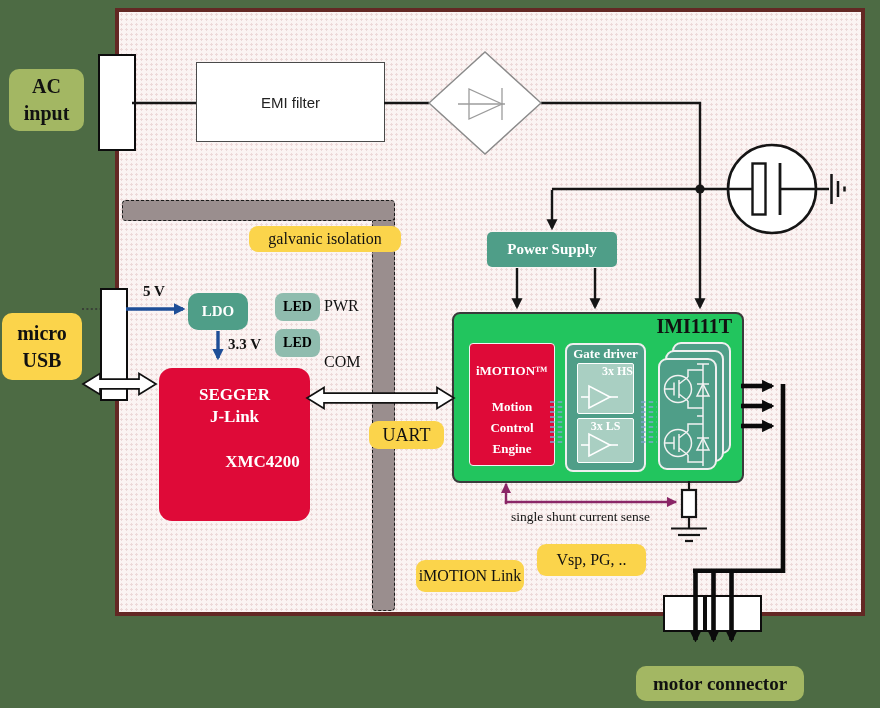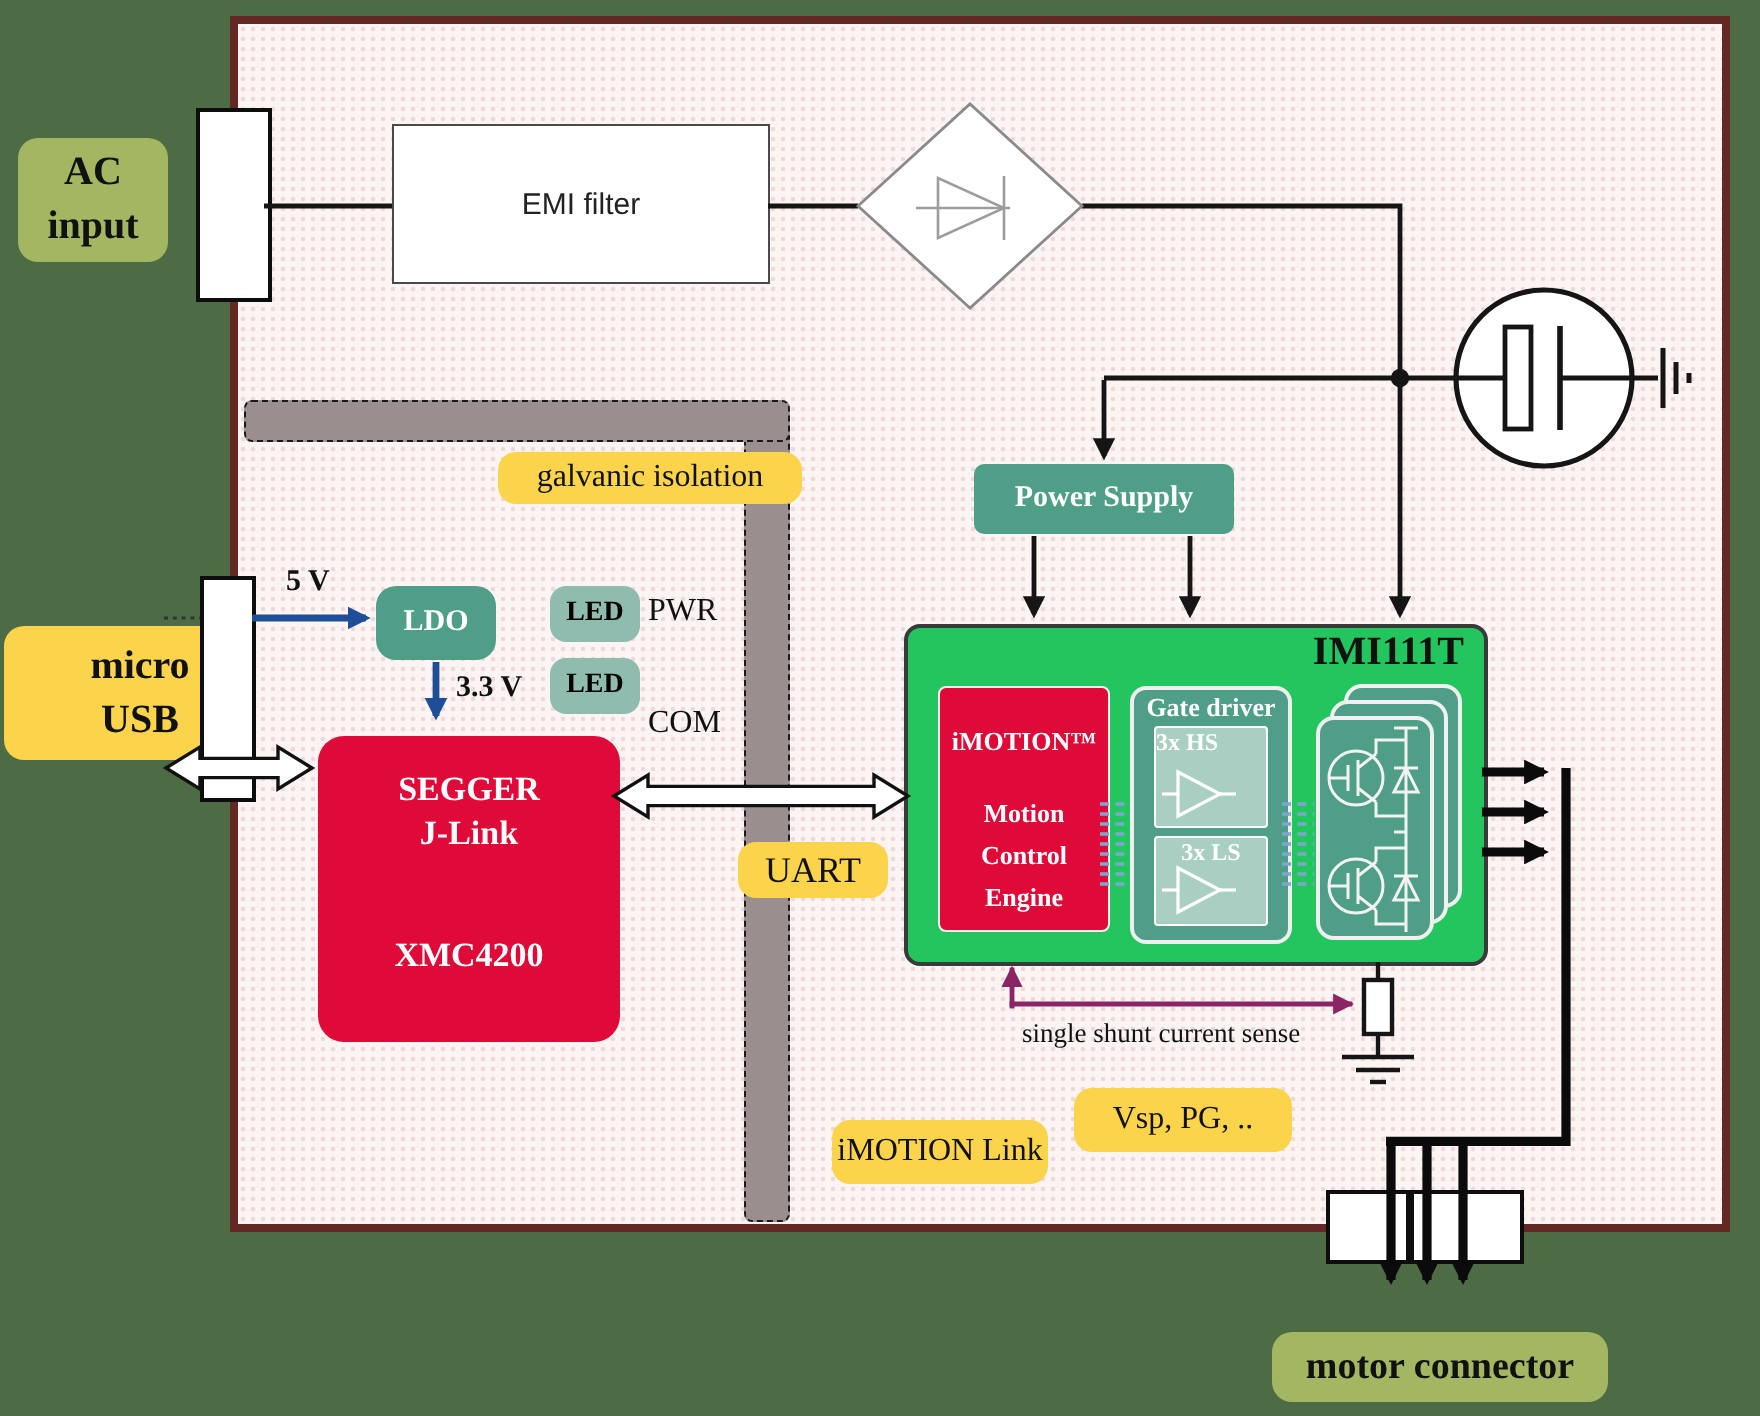--- a/index.html
+++ b/index.html
@@ -34,61 +34,61 @@
 
   <div class="abs board"></div>
 
   <div class="abs graybar" style="left:372px;top:204px;width:21px;height:405px;"></div>
   <div class="abs graybar" style="left:122px;top:200px;width:271px;height:19px;"></div>
   <div class="abs lbl-yellow" style="left:249px;top:226px;width:152px;height:26px;font-size:16px;">galvanic isolation</div>
 
   <div class="abs lbl-olive" style="left:9px;top:69px;width:75px;height:62px;font-size:20px;">AC input</div>
   <div class="abs connector" style="left:98px;top:54px;width:34px;height:93px;"></div>
 
-  <div class="abs lbl-olive" style="left:2px;top:313px;width:80px;height:67px;font-size:20px;background:#FBD44B;padding-left:28px;">micro USB</div>
+  <div class="abs lbl-olive" style="left:2px;top:313px;width:80px;height:67px;font-size:20px;background:#FBD44B;">micro USB</div>
   <div class="abs connector" style="left:100px;top:288px;width:24px;height:109px;"></div>
 
   <div class="abs whitebox" style="left:196px;top:62px;width:187px;height:78px;font-size:15px;">EMI filter</div>
 
   <div class="abs teal" style="left:487px;top:232px;width:130px;height:35px;border-radius:5px;font-size:15px;">Power Supply</div>
 
   <div class="abs teal" style="left:188px;top:293px;width:60px;height:37px;border-radius:10px;font-size:15px;">LDO</div>
   <div class="abs" style="left:143px;top:283px;font-size:15px;font-weight:bold;">5 V</div>
   <div class="abs" style="left:228px;top:336px;font-size:15px;font-weight:bold;">3.3 V</div>
 
   <div class="abs ledbox" style="left:275px;top:293px;width:45px;height:28px;font-size:14px;">LED</div>
   <div class="abs" style="left:324px;top:297px;font-size:16px;">PWR</div>
   <div class="abs ledbox" style="left:275px;top:329px;width:45px;height:28px;font-size:14px;">LED</div>
   <div class="abs" style="left:324px;top:333px;font-size:16px;margin-top:20px;">COM</div>
 
   <div class="abs redbox" style="left:159px;top:368px;width:151px;height:153px;border-radius:13px;font-size:17px;">
     <div class="abs" style="left:0;top:16px;width:100%;line-height:22px;">
       <div>SEGGER</div>
       <div>J-Link</div>
     </div>
-    <div class="abs" style="left:0;top:100px;width:100%;">XMC4200</div>
+    <div class="abs" style="left:0;top:84px;width:100%;padding-left:28px;">XMC4200</div>
   </div>
 
   <div class="abs lbl-yellow" style="left:369px;top:421px;width:75px;height:28px;font-size:18px;">UART</div>
 
   <div class="abs imibox" style="left:452px;top:312px;width:288px;height:167px;">
     <div class="abs" style="right:10px;top:1px;font-size:20px;font-weight:bold;">IMI111T</div>
 
     <div class="abs redbox" style="left:15px;top:29px;width:84px;height:121px;border-radius:4px;border:1.5px solid #F2F2F2;">
       <div class="abs" style="left:0;top:19px;width:100%;font-size:13px;">iMOTION™</div>
       <div class="abs" style="left:0;top:52px;width:100%;font-size:13px;line-height:21px;">
         <div>Motion</div>
         <div>Control</div>
         <div>Engine</div>
       </div>
     </div>
 
     <div class="abs teal" style="left:111px;top:29px;width:77px;height:125px;border-radius:8px;border:2px solid #EFEFEF;display:block;">
       <div class="abs" style="left:0;top:1px;width:100%;font-size:13px;">Gate driver</div>
-      <div class="abs" style="left:10px;top:18px;width:55px;height:49px;background:#A9CFC2;border:1.5px solid #fff;border-radius:2px;font-size:12px;font-weight:bold;text-align:left;">
+      <div class="abs" style="left:10px;top:18px;width:55px;height:49px;background:#A9CFC2;border:1.5px solid #fff;border-radius:2px;font-size:12px;font-weight:bold;text-align:right;">
         <div>3x HS</div>
       </div>
       <div class="abs" style="left:10px;top:73px;width:55px;height:43px;background:#A9CFC2;border:1.5px solid #fff;border-radius:2px;font-size:12px;font-weight:bold;text-align:center;">
         <div>3x LS</div>
       </div>
     </div>
 
     <div class="abs panel" style="left:218px;top:28px;width:55px;height:108px;"></div>
     <div class="abs panel" style="left:211px;top:36px;width:55px;height:108px;"></div>
     <div class="abs panel" style="left:204px;top:44px;width:55px;height:108px;"></div>

